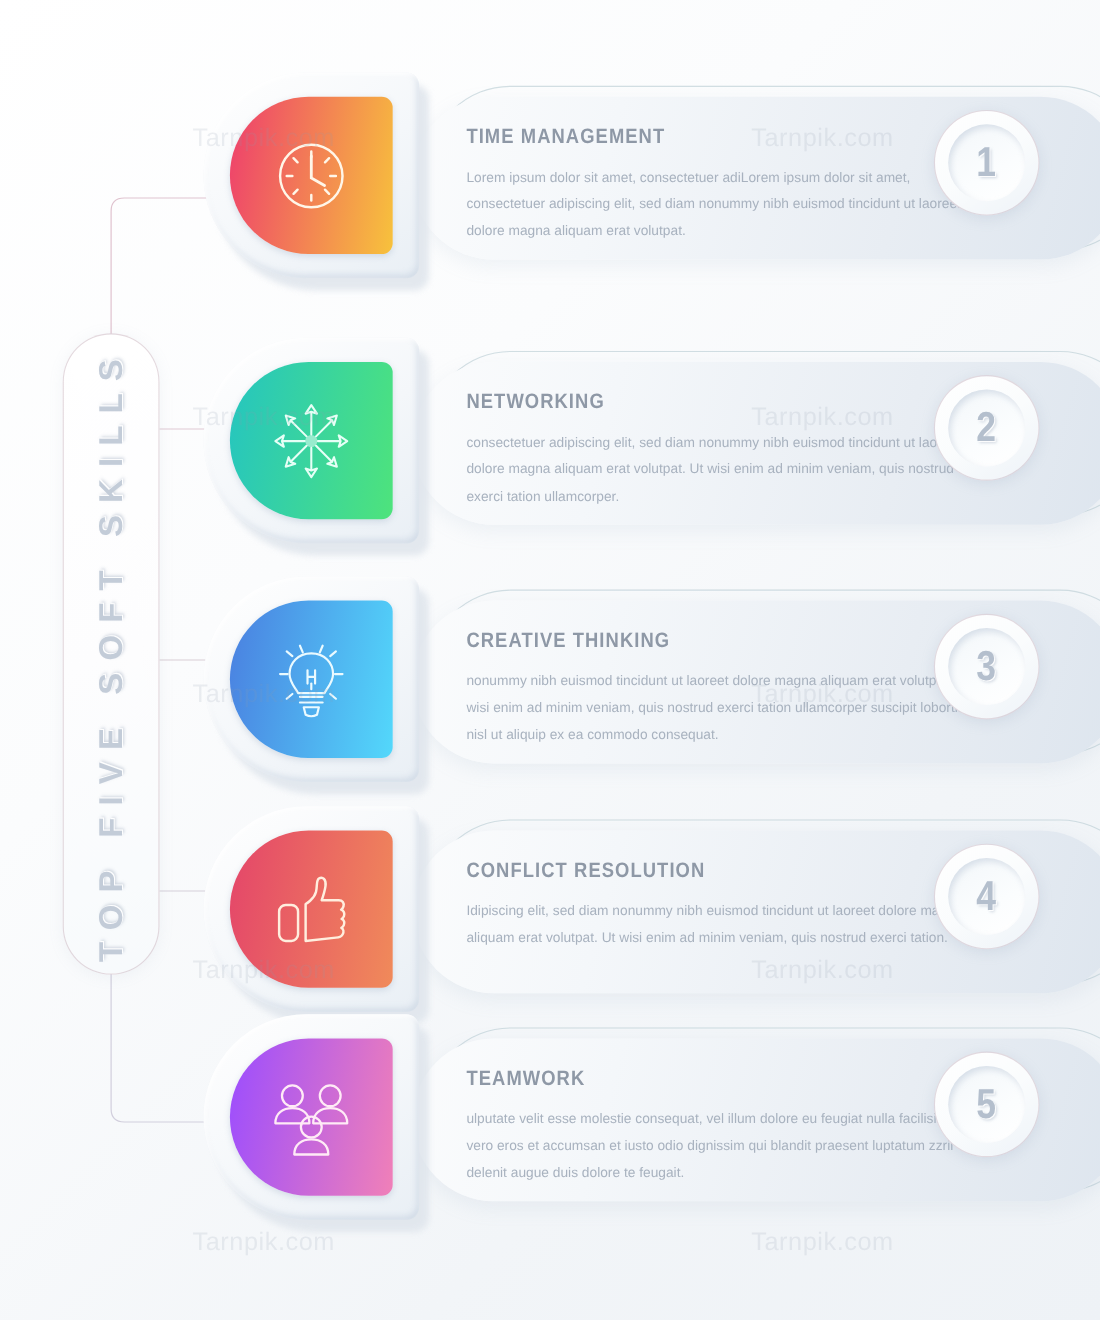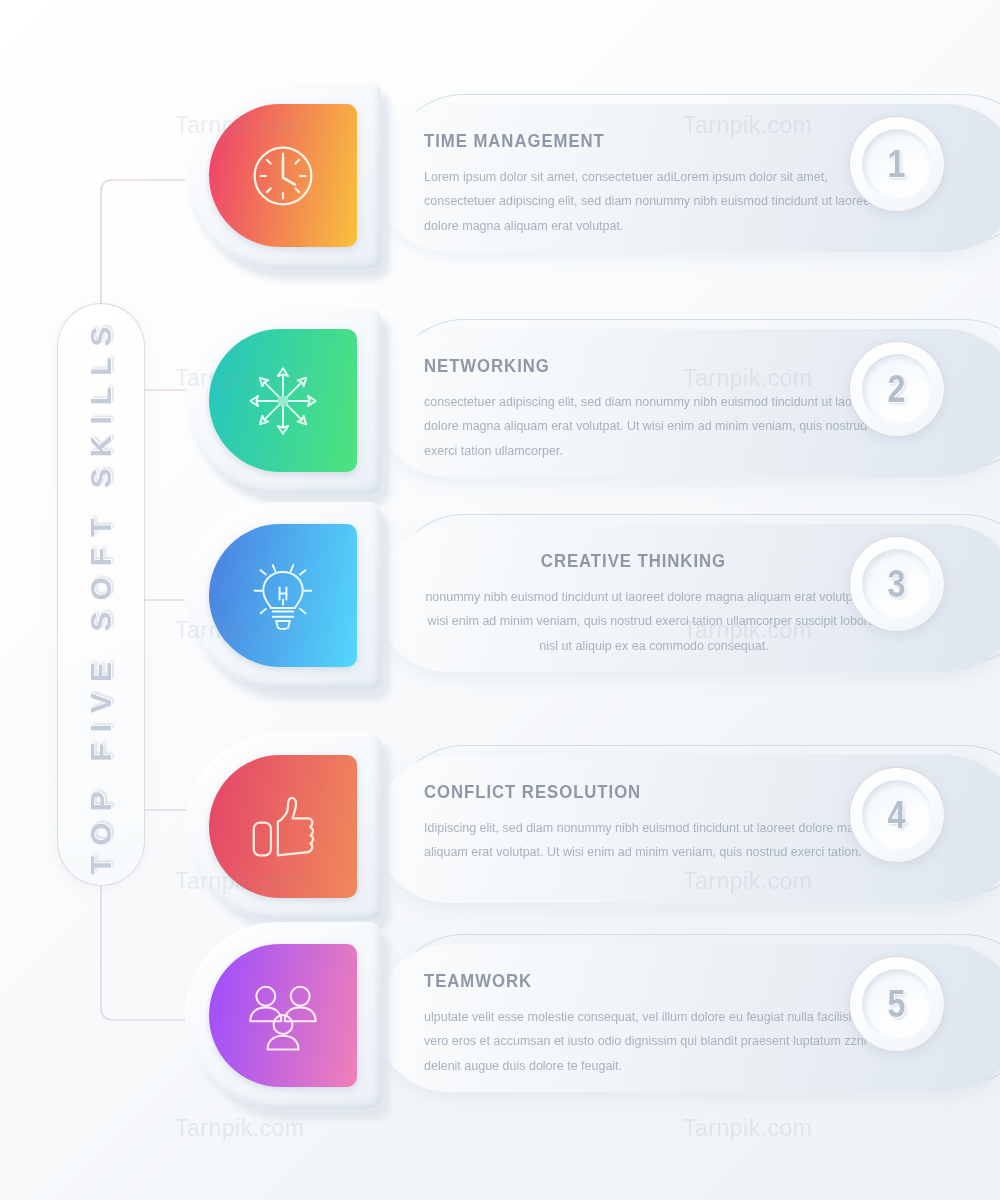--- a/index.html
+++ b/index.html
@@ -59,23 +59,23 @@
   .connectors { position: absolute; left: 0; top: 0; width: 1000px; height: 1200px; z-index: 2; }
 
   
   .row {
     position: absolute;
     left: 185px;
     width: 760px;
     height: 205px;
     z-index: 5;
   }
-  .row.r1 { top: 82px; }
+  .row.r1 { top: 66px; }
   .row.r2 { top: 307px; }
-  .row.r3 { top: 502px; text-align: center; }
+  .row.r3 { top: 524px; }
   .row.r4 { top: 733px; }
   .row.r5 { top: 922px; }
 
   
   .panel-outline {
     position: absolute;
     left: 204px;
     top: 12px;
     width: 650px;
     height: 150px;

